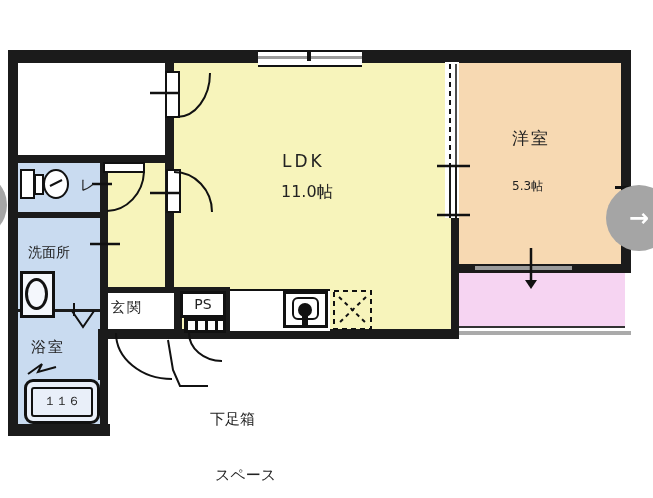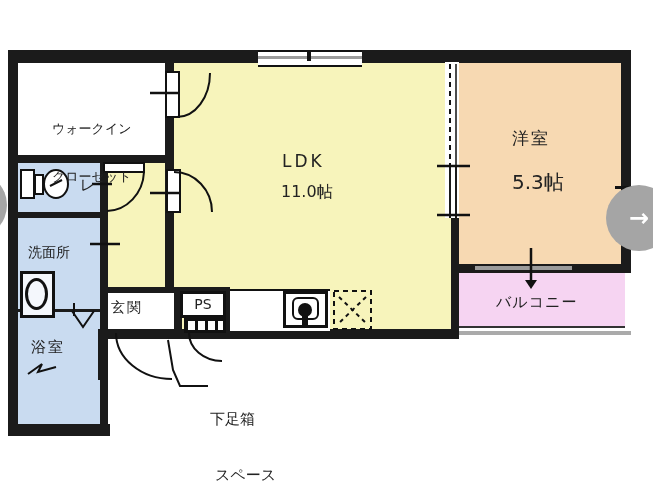--- a/index.html
+++ b/index.html
@@ -132,34 +132,34 @@
     <div class="abs" style="left:4px;top:3px;width:7px;height:9px;background:#fff;"></div>
     <div class="abs" style="left:14px;top:3px;width:7px;height:9px;background:#fff;"></div>
     <div class="abs" style="left:24px;top:3px;width:7px;height:9px;background:#fff;"></div>
     <div class="abs" style="left:34px;top:3px;width:5px;height:9px;background:#fff;"></div>
   </div>
 
   <div class="abs fixture" style="left:20px;top:271px;width:35px;height:47px;background:#f4f7fc;border:3px solid #111;box-sizing:border-box;">
     <div class="abs" style="left:2px;top:4px;width:23px;height:32px;border:3px solid #111;border-radius:50%;box-sizing:border-box;"></div>
   </div>
 
+  <div class="abs fixture" style="left:24px;top:379px;width:76px;height:45px;background:#e9eff9;border:3px solid #111;border-radius:9px;box-sizing:border-box;display:flex;align-items:center;justify-content:center;">
+    <div style="width:58px;height:26px;border:2px solid #111;border-radius:3px;display:flex;align-items:center;justify-content:center;">
+      <span class="lbl" style="font-size:12px;">１１６</span>
+    </div>
+  </div>
 
-  <div class="abs lbl" style="left:52px;top:88px;font-size:13px;">
-    <div>ウォークイン</div>
-    <div>クローゼット</div>
-  </div>
   <div class="abs lbl" style="left:80px;top:176px;font-size:15px;">レ</div>
   <div class="abs lbl" style="left:28px;top:244px;font-size:14px;">洗面所</div>
   <div class="abs lbl" style="left:31px;top:338px;font-size:15px;letter-spacing:2px;">浴室</div>
   <div class="abs lbl" style="left:111px;top:299px;font-size:14px;letter-spacing:2px;">玄関</div>
   <div class="abs lbl" style="left:282px;top:151px;font-size:17px;letter-spacing:3px;">LDK</div>
   <div class="abs lbl" style="left:281px;top:182px;font-size:16px;">11.0帖</div>
   <div class="abs lbl" style="left:512px;top:128px;font-size:17px;letter-spacing:2px;">洋室</div>
-  <div class="abs lbl" style="left:512px;top:170px;font-size:20px;">5.3帖</div>
-  <div class="abs lbl" style="left:496px;top:293px;font-size:15px;letter-spacing:1px;">バルコニー</div>
+  <div class="abs lbl" style="left:512px;top:179px;font-size:12px;">5.3帖</div>
   <div class="abs lbl" style="left:210px;top:372px;font-size:15px;">
     <div>下足箱</div>
     <div style="margin-left:5px;text-align:right;">スペース</div>
   </div>
 
   <div class="abs carousel" style="left:606px;top:185px;width:66px;height:66px;">
     <span>→</span>
   </div>
   <div class="abs carousel" style="left:-59px;top:172px;width:66px;height:66px;">
     

